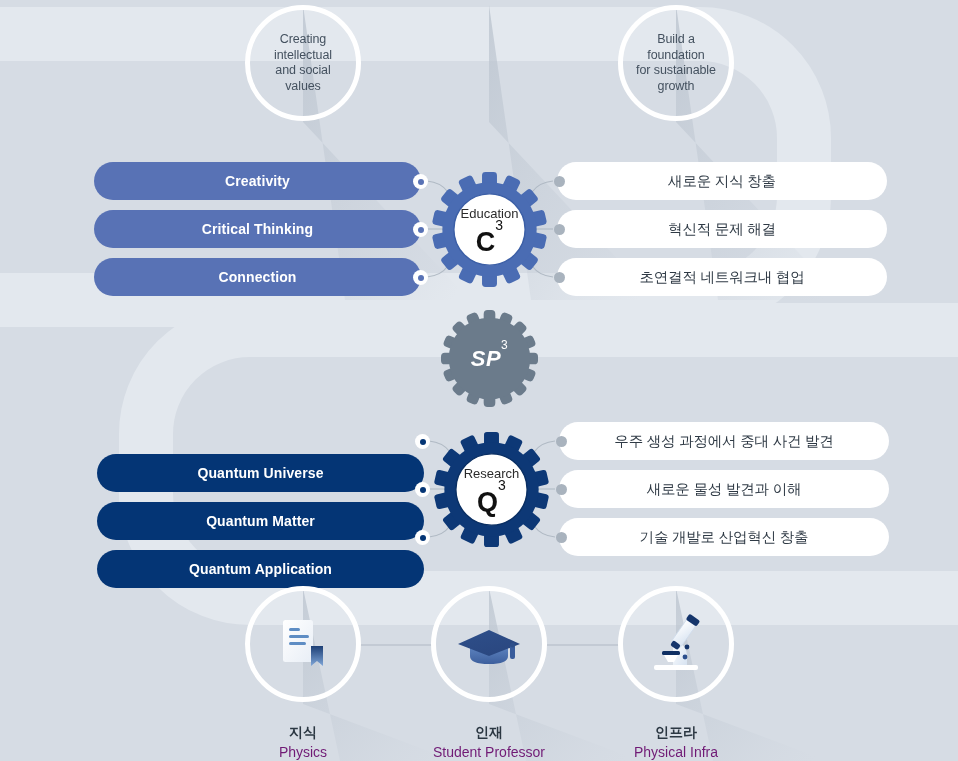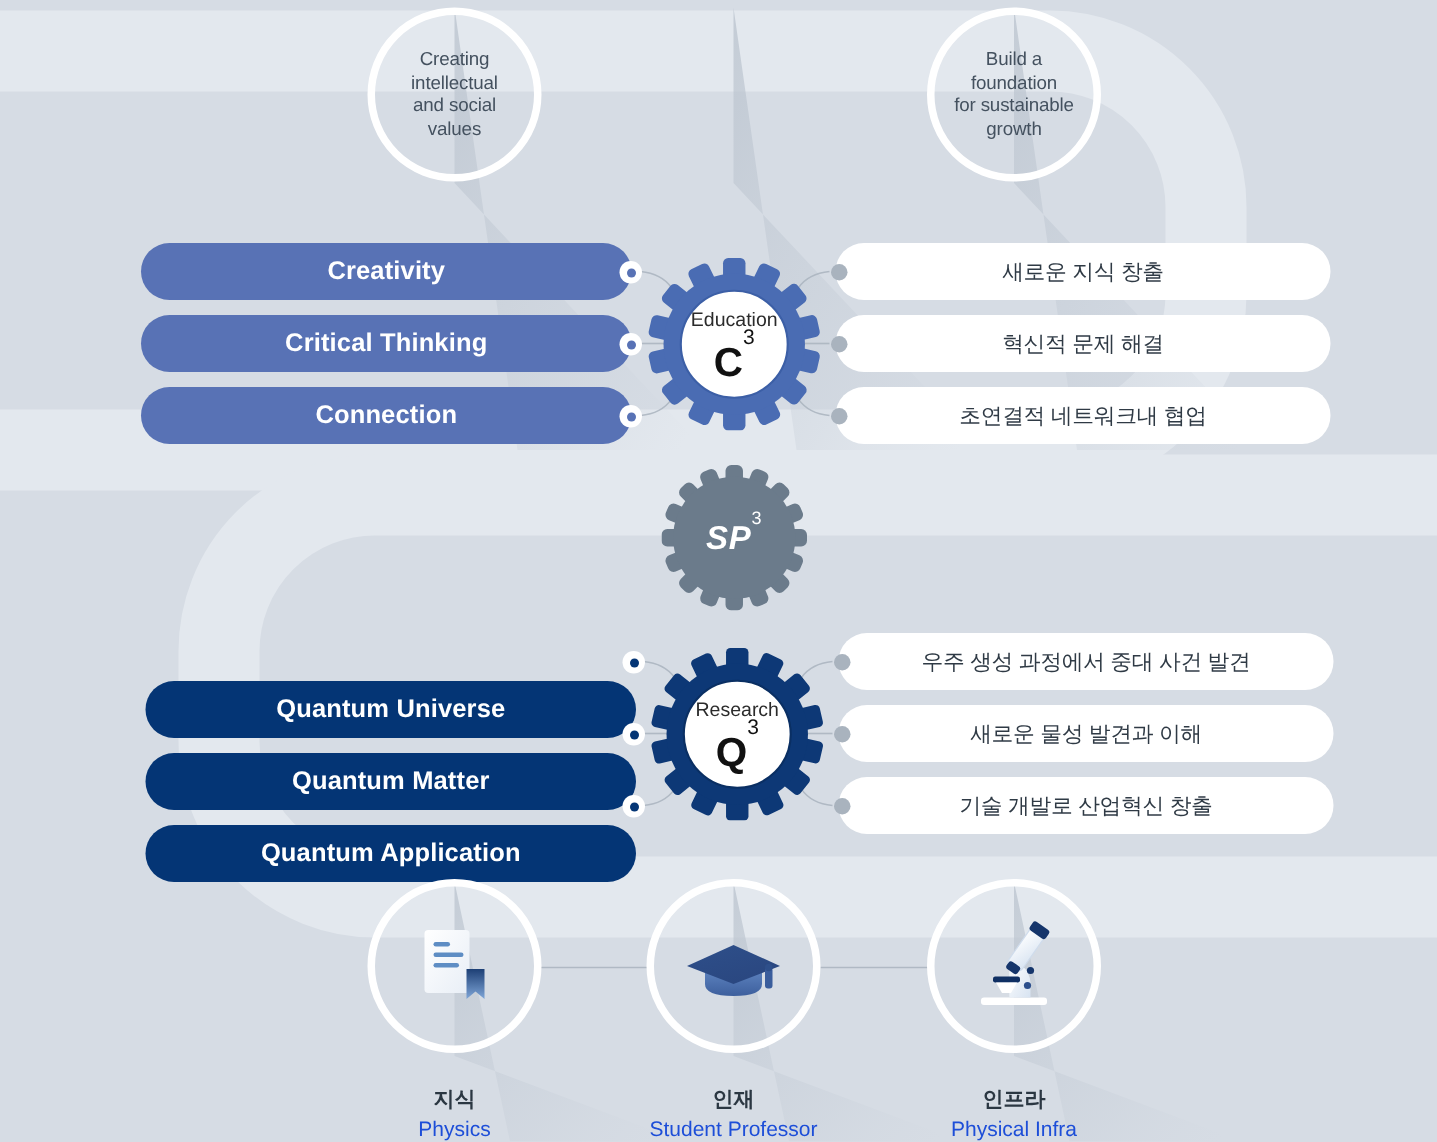--- a/index.html
+++ b/index.html
@@ -74,36 +74,36 @@
   .icon-caption .cap-ko {
     display: block;
     font-size: 14px;
     font-weight: bold;
     color: #2b3742;
     line-height: 19px;
   }
   .icon-caption .cap-en {
     display: block;
     font-size: 14px;
-    color: #1d4ed8;
+    color: #701a75;
     line-height: 20px;
   }
 
   
   .pill {
     position: absolute;
     height: 38px;
     border-radius: 19px;
     display: flex;
     align-items: center;
     justify-content: center;
     z-index: 5;
   }
   .pill span {
-    font-size: 17px;
+    font-size: 14px;
     font-weight: bold;
     letter-spacing: 0.1px;
   }
   .pill-left-edu  { background: #5872b5; }
   .pill-left-edu span { color: #ffffff; }
   .pill-left-res  { background: #043575; margin-top: 32px; }
   .pill-left-res span { color: #ffffff; }
 
   .pill-right {
     background: #ffffff;

